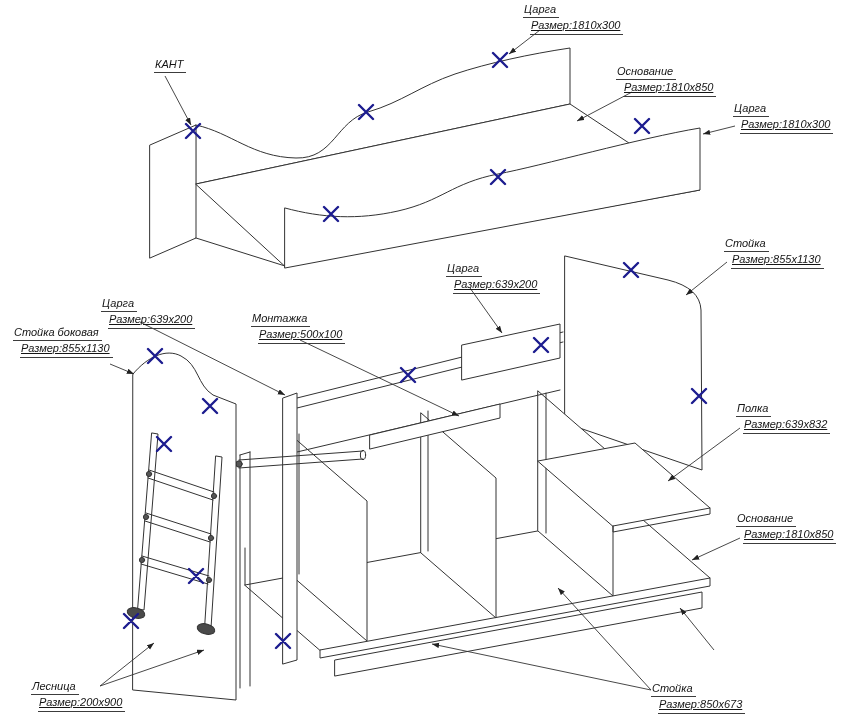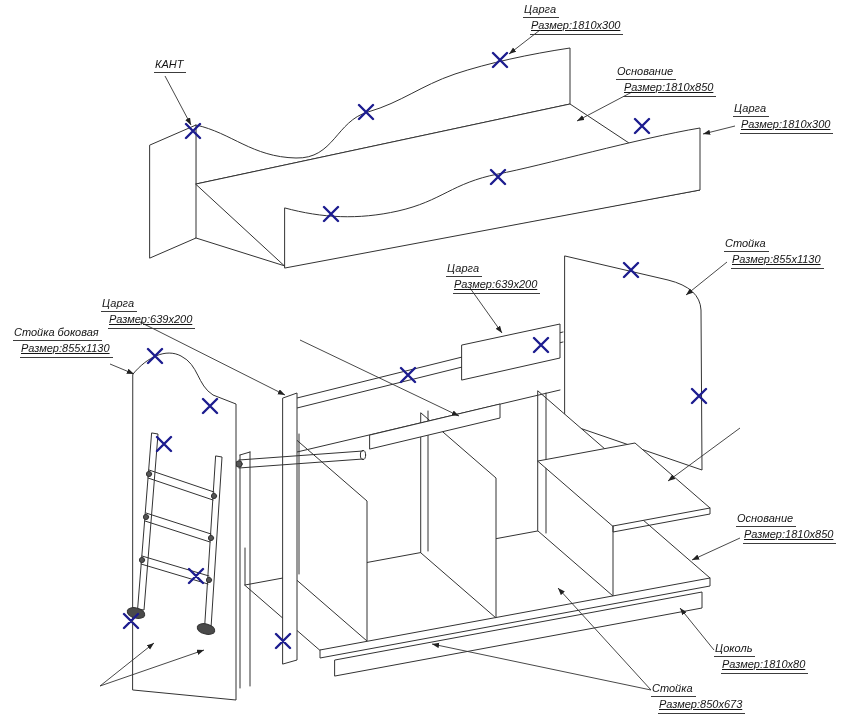--- a/index.html
+++ b/index.html
@@ -189,56 +189,74 @@
 <div class="callout" style="left:101px;top:296px">
   <span class="row">
         <span>Царга</span>
       </span>
   <span class="row">
         <span>Размер:</span> 
         <span>639х200</span>
       </span>
 </div>
 
+<div class="callout" style="left:251px;top:311px">
+  <span class="row">
+        <span>Монтажка</span>
+      </span>
+  <span class="row">
+        <span>Размер:</span> 
+        <span>500х100</span>
+      </span>
+</div>
 
 <div class="callout" style="left:13px;top:325px">
   <span class="row">
         <span>Стойка боковая</span>
       </span>
   <span class="row">
         <span>Размер:</span> 
         <span>855х1130</span>
       </span>
 </div>
 
+<div class="callout" style="left:736px;top:401px">
+  <span class="row">
+        <span>Полка</span>
+      </span>
+  <span class="row">
+        <span>Размер:</span> 
+        <span>639х832</span>
+      </span>
+</div>
 
 <div class="callout" style="left:736px;top:511px">
   <span class="row">
         <span>Основание</span>
       </span>
   <span class="row">
         <span>Размер:</span> 
         <span>1810х850</span>
       </span>
 </div>
 
-<div class="callout" style="left:714px;top:641px">
-  <span class="row">
-        <span>Цоколь</span>
-      </span>
-  <span class="row">
-        <span>Размер:</span> 
-        <span>1810х80</span>
-      </span>
-</div>
 
 <div class="callout" style="left:651px;top:681px">
   <span class="row">
         <span>Стойка</span>
       </span>
   <span class="row">
         <span>Размер:</span> 
         <span>850х673</span>
       </span>
 </div>
 
+<div class="callout" style="left:31px;top:679px">
+  <span class="row">
+        <span>Лесница</span>
+      </span>
+  <span class="row">
+        <span>Размер:</span> 
+        <span>200х900</span>
+      </span>
+</div>
 
 </div>
 
 </body></html>

